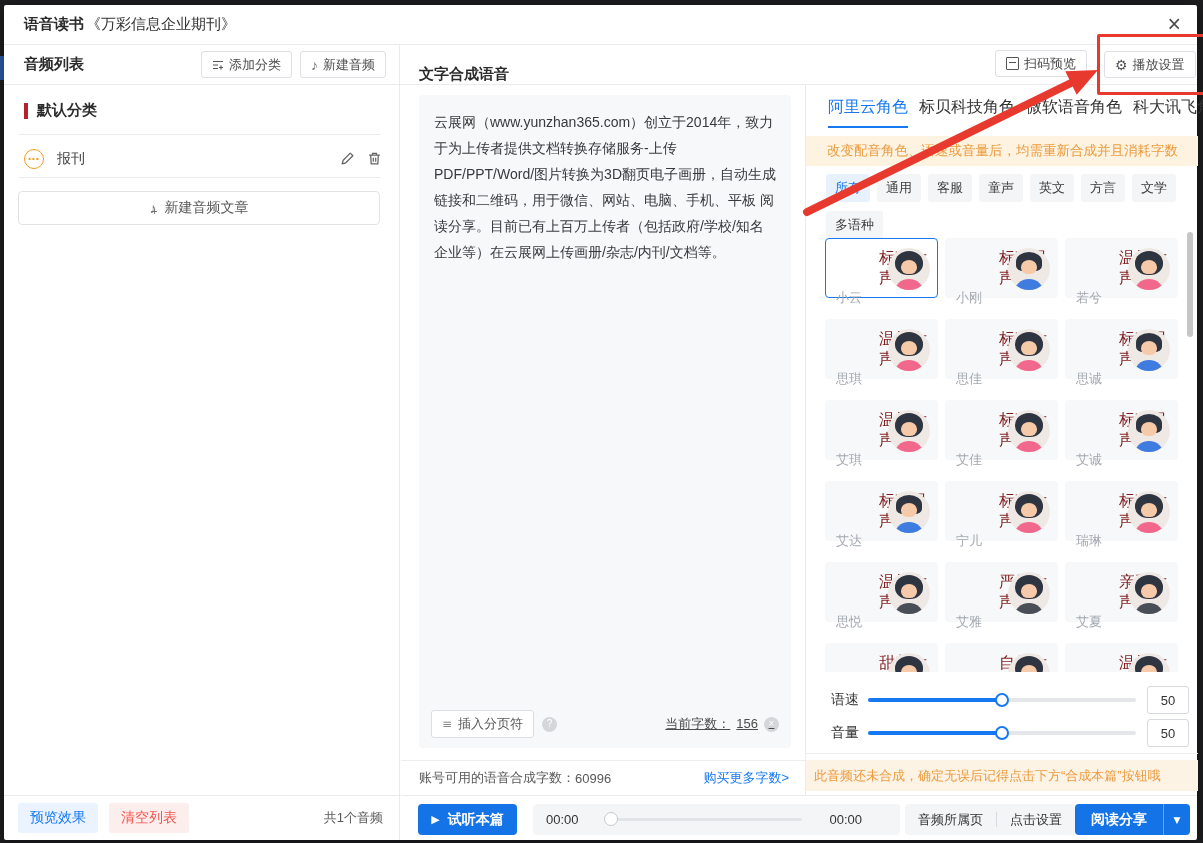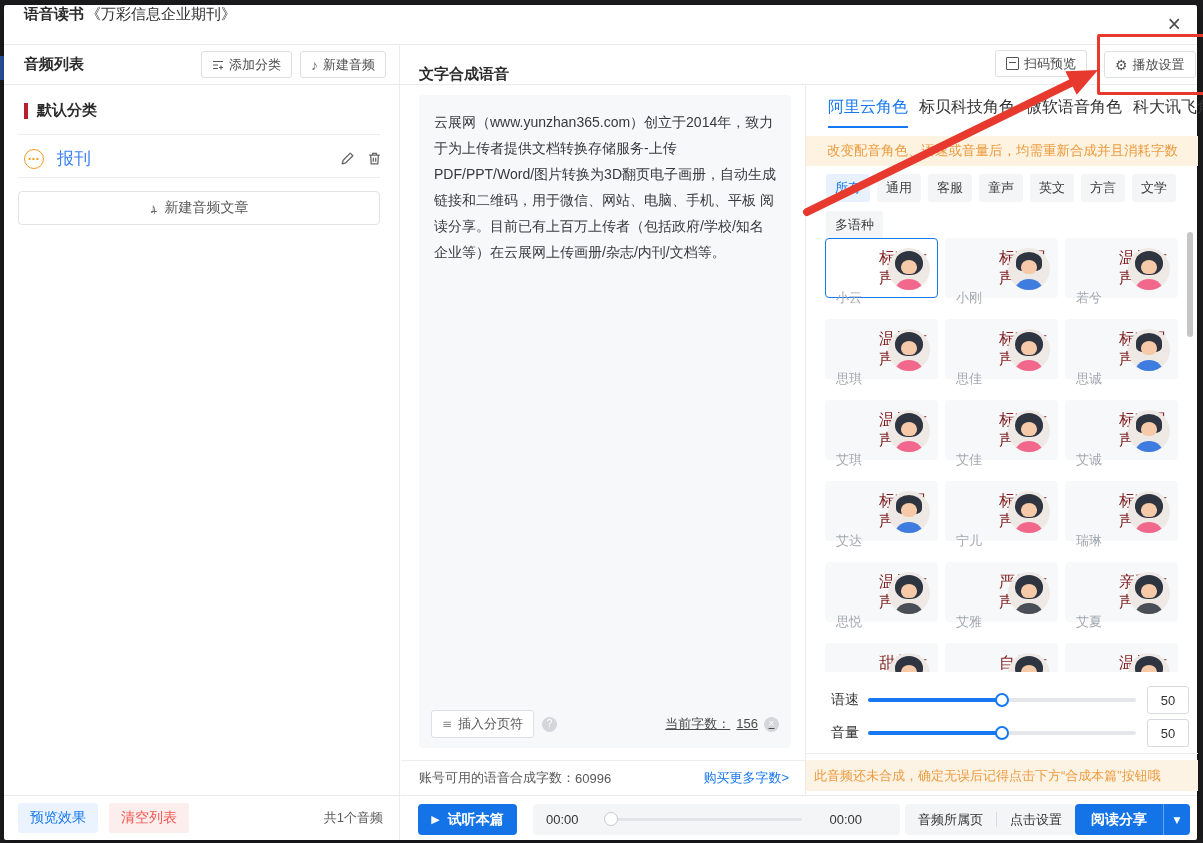--- a/index.html
+++ b/index.html
@@ -5,21 +5,21 @@
   html,body{margin:0;padding:0;width:1203px;height:843px;overflow:hidden;
     background:#1d1d1f;font-family:"Liberation Sans","DejaVu Sans",sans-serif;
     -webkit-font-smoothing:antialiased;}
   .abs{position:absolute;box-sizing:border-box;}
   
   #modal{position:absolute;left:4px;top:5px;width:1193px;height:835px;background:#fff;
     border-radius:2px;box-shadow:0 2px 14px rgba(0,0,0,.45);}
   #edge-blue{position:absolute;left:0;top:56px;width:4px;height:24px;background:#2c5cab;}
   
   .title-bar{left:0;top:0;width:1193px;height:40px;border-bottom:1px solid #ebebeb;
-    display:flex;align-items:flex-start;padding-left:20px;}
+    display:flex;align-items:center;padding-left:20px;}
   .title-app{font-size:15px;font-weight:bold;color:#2b2b2b;}
   .title-book{font-size:15px;color:#333;margin-left:2px;}
   .close{position:absolute;right:16px;top:6px;font-size:23px;color:#4c4c4c;line-height:26px;cursor:pointer;}
   .rule-full{left:0;top:79px;width:1193px;height:1px;background:#ebebeb;}
   
   .left-panel{left:0;top:40px;width:396px;height:795px;border-right:1px solid #ebebeb;}
   .mid-panel{left:397px;top:40px;width:404px;height:795px;}
   .right-panel{left:801px;top:79px;width:392px;height:711px;border-left:1px solid #ebebeb;}
   
   .lp-header{left:0;top:0;width:396px;height:39px;display:flex;align-items:center;
@@ -29,21 +29,21 @@
     background:#fff;color:#4c4c4c;font-size:13px;padding:0 10px;height:27px;cursor:pointer;}
   .lp-btns{display:flex;gap:8px;}
   .cat-head{left:20px;top:56px;display:flex;align-items:center;gap:9px;}
   .cat-bar{width:4px;height:16px;background:#b5212d;}
   .cat-name{font-size:15px;font-weight:bold;color:#2b2b2b;}
   .lp-rule1{left:14px;top:89px;width:362px;height:1px;background:#ececec;}
   .cat-item{left:20px;top:97px;width:362px;height:33px;display:flex;align-items:center;cursor:pointer;}
   .dots-circle{width:18px;height:18px;border:1.6px solid #f59a23;border-radius:50%;
     display:inline-flex;align-items:center;justify-content:center;color:#f59a23;
     font-size:8px;letter-spacing:1px;font-weight:bold;line-height:8px;}
-  .item-label{color:#3b82f6;font-size:17px;margin-left:13px;flex:1;}
+  .item-label{color:#404040;font-size:14px;margin-left:13px;flex:1;}
   .row-icons{display:flex;gap:12px;align-items:center;margin-right:4px;}
   .row-icons svg{cursor:pointer;}
   .lp-rule2{left:14px;top:132px;width:362px;height:1px;background:#ececec;}
   .new-article{left:14px;top:146px;width:362px;height:34px;border:1px solid #e3e3e3;border-radius:4px;
     display:flex;align-items:center;justify-content:center;gap:7px;color:#595959;font-size:14px;
     background:#fff;cursor:pointer;}
   .note-glyph{color:#6b6b6b;font-size:14px;}
   .note-plus{color:#6b6b6b;font-size:10px;margin-left:-5px;margin-top:6px;}
   .lp-bottom{left:0;bottom:0;width:395px;height:45px;border-top:1px solid #ebebeb;
     display:flex;align-items:center;padding:0 16px 0 14px;gap:11px;position:absolute;box-sizing:border-box;}

